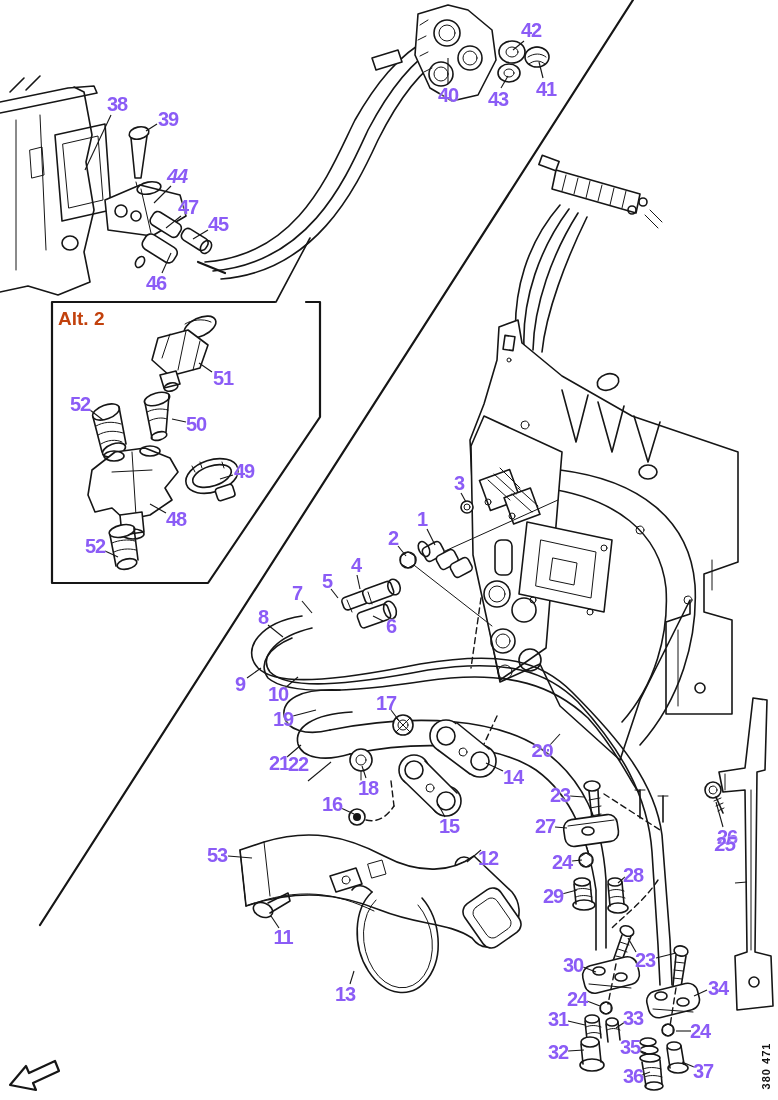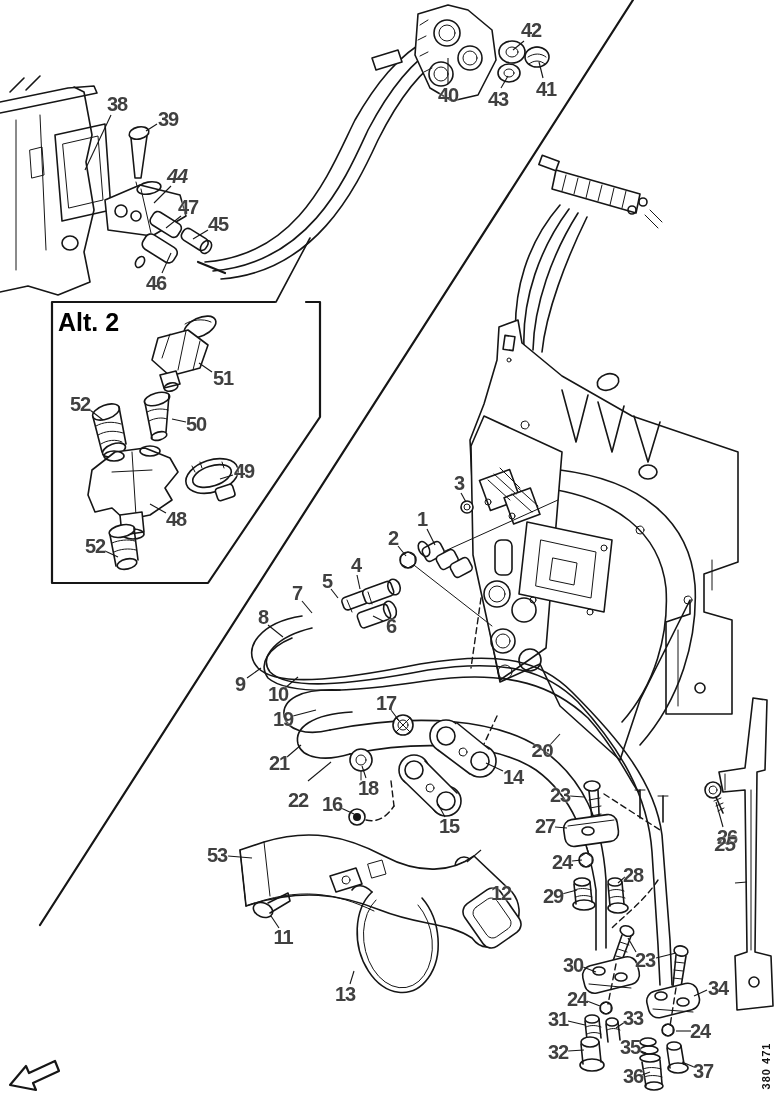--- a/index.html
+++ b/index.html
@@ -11,24 +11,24 @@
       stroke:#161616;stroke-width:1.6;fill:none;stroke-linecap:round;stroke-linejoin:round;}
   .art .thick{stroke-width:2.2;}
   .art .thin{stroke-width:1;}
   .art .wfill{fill:#ffffff;}
   .art .bfill{fill:#161616;stroke:none;}
   .art .dash{stroke-dasharray:6 4;stroke-width:1.4;}
   #leader-overlay{position:absolute;left:0;top:0;z-index:40;pointer-events:none;}
   #leader-overlay line{stroke:#161616;stroke-width:1.1;}
   #callout-layer{position:absolute;left:0;top:0;width:100%;height:100%;z-index:50;pointer-events:none;}
   .callout{position:absolute;transform:translate(-50%,-50%);
-           font-weight:bold;font-size:20px;line-height:1;color:#404040;letter-spacing:-1px;
+           font-weight:bold;font-size:20px;line-height:1;color:#8b5cf6;letter-spacing:-1px;
            text-shadow:0 0 2px #fff;}
   .alt-label{position:absolute;left:58px;top:308px;z-index:50;
-             font-weight:bold;font-size:25px;color:#000000;}
+             font-weight:bold;font-size:19px;color:#c2410c;}
   .fig-number{position:absolute;left:766px;top:1066px;z-index:50;
               transform:translate(-50%,-50%) rotate(-90deg);
               font-weight:bold;font-size:11px;letter-spacing:1px;color:#111;white-space:nowrap;}
 </style>
 </head>
 <body>
 
 <div class="canvas">
 
 <svg class="art" width="778" height="1100" viewBox="0 0 778 1100">
@@ -497,34 +497,34 @@
       <div class="callout" style="left: 356px; top: 565px;">4</div>
       <div class="callout" style="left: 327px; top: 581px;">5</div>
       <div class="callout" style="left: 297px; top: 593px;">7</div>
       <div class="callout" style="left: 391px; top: 626px;">6</div>
       <div class="callout" style="left: 263px; top: 617px;">8</div>
       <div class="callout" style="left: 240px; top: 684px;">9</div>
       <div class="callout" style="left: 278px; top: 694px;">10</div>
       <div class="callout" style="left: 283px; top: 719px;">19</div>
       <div class="callout" style="left: 386px; top: 703px;">17</div>
       <div class="callout" style="left: 279px; top: 763px;">21</div>
-      <div class="callout" style="left: 298px; top: 800px;">22</div>
+      <div class="callout" style="left: 298px; top: 764px;">22</div>
       <div class="callout" style="left: 368px; top: 788px;">18</div>
       <div class="callout" style="left: 332px; top: 804px;">16</div>
       <div class="callout" style="left: 449px; top: 826px;">15</div>
       <div class="callout" style="left: 513px; top: 777px;">14</div>
       <div class="callout" style="left: 542px; top: 752px; font-family: Liberation Mono, monospace;">20</div>
       <div class="callout" style="left: 560px; top: 795px;">23</div>
       <div class="callout" style="left: 545px; top: 826px;">27</div>
       <div class="callout" style="left: 562px; top: 862px;">24</div>
       <div class="callout" style="left: 553px; top: 896px;">29</div>
       <div class="callout" style="left: 633px; top: 875px;">28</div>
       <div class="callout" style="left: 727px; top: 837px;">26</div>
       <div class="callout" style="left: 725px; top: 844px; font-style: italic;">25</div>
-      <div class="callout" style="left: 488px; top: 893px; margin-left: 13px;">12</div>
+      <div class="callout" style="left: 488px; top: 858px;">12</div>
       <div class="callout" style="left: 217px; top: 855px;">53</div>
       <div class="callout" style="left: 283px; top: 937px;">11</div>
       <div class="callout" style="left: 345px; top: 994px;">13</div>
       <div class="callout" style="left: 573px; top: 965px;">30</div>
       <div class="callout" style="left: 645px; top: 960px;">23</div>
       <div class="callout" style="left: 718px; top: 988px;">34</div>
       <div class="callout" style="left: 577px; top: 999px;">24</div>
       <div class="callout" style="left: 558px; top: 1019px;">31</div>
       <div class="callout" style="left: 633px; top: 1018px;">33</div>
       <div class="callout" style="left: 700px; top: 1031px;">24</div>

